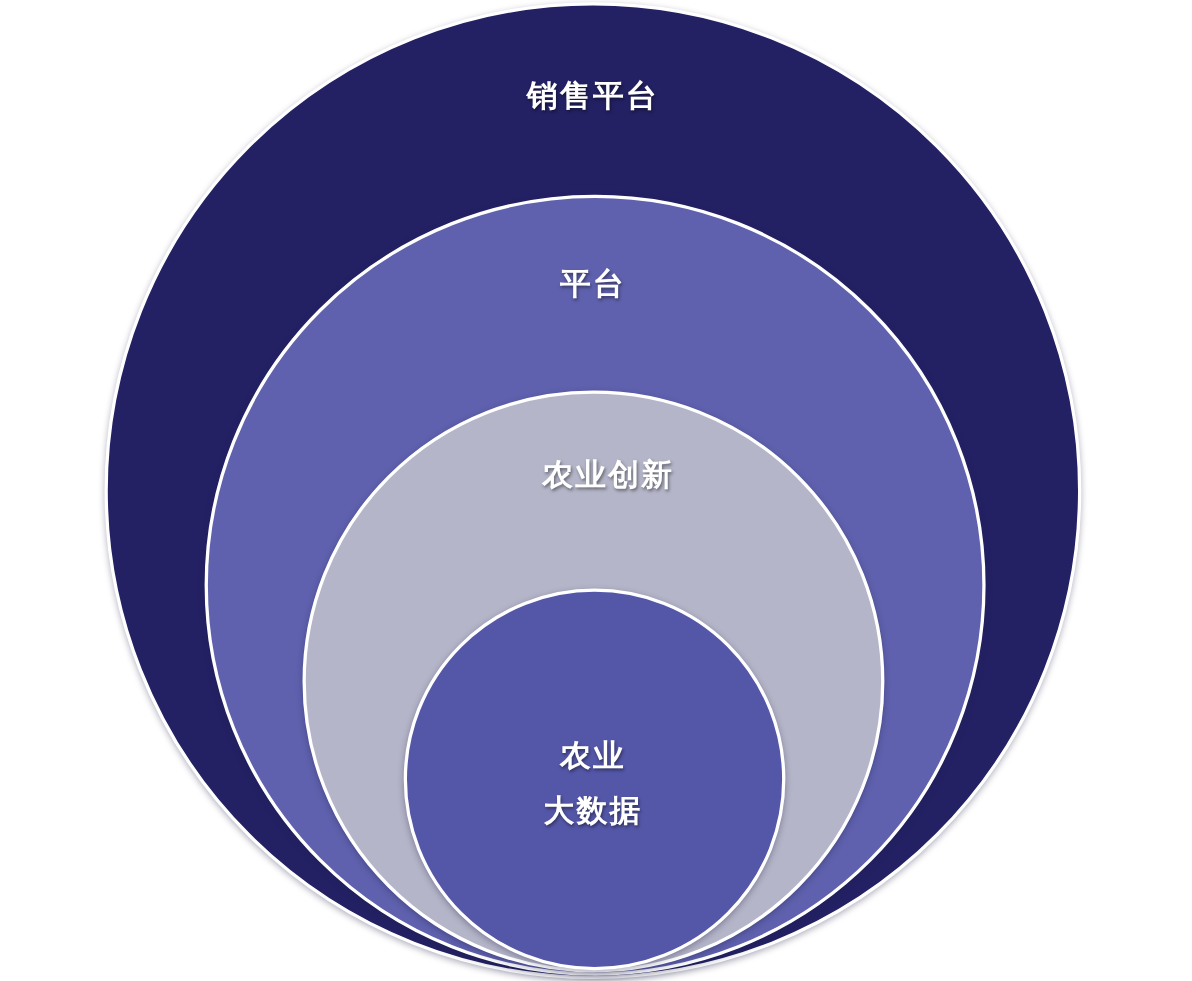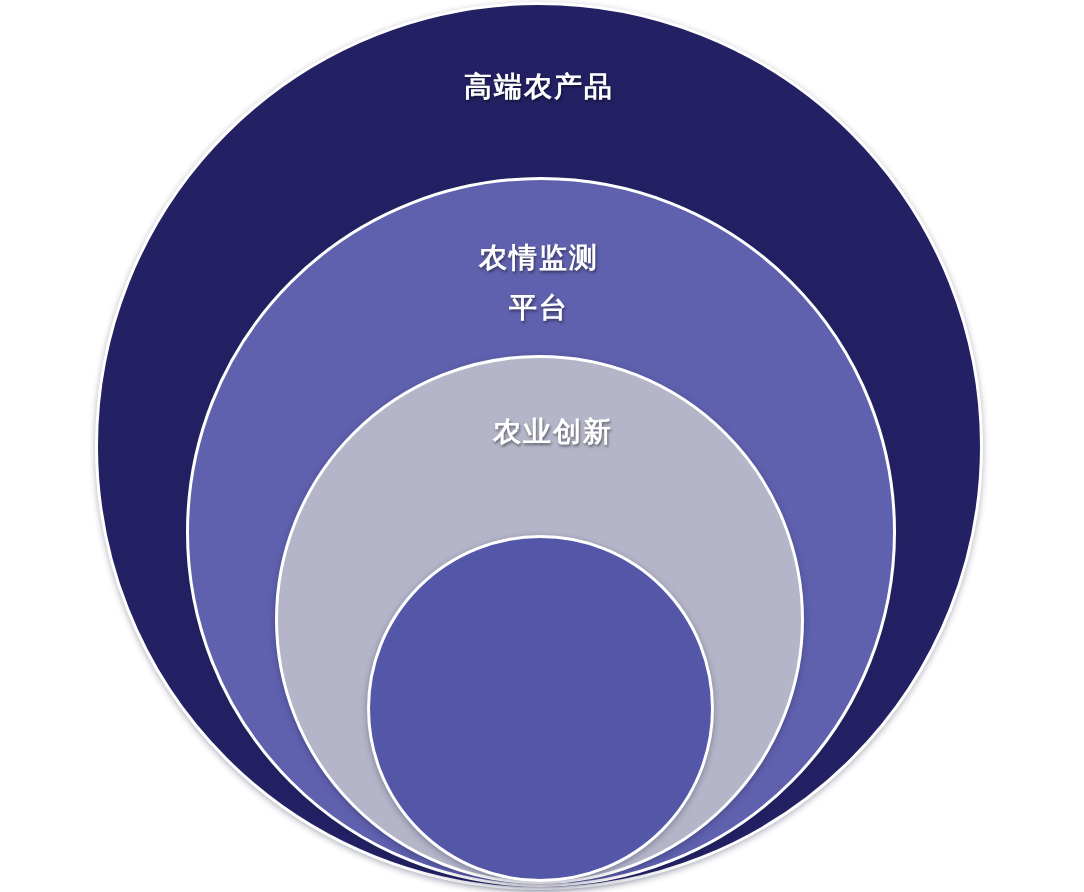--- a/index.html
+++ b/index.html
@@ -50,26 +50,29 @@
 <body>
 
 <div class="canvas">
 
   <div class="circle circle-outer" style="background: rgb(35, 33, 100);"></div>
   <div class="circle circle-second" style="background: rgb(95, 97, 174);"></div>
   <div class="circle circle-third" style="background: rgb(180, 181, 200);"></div>
   <div class="circle circle-inner" style="background: rgb(84, 87, 168);"></div>
 
   <div class="layer-label label-1">
-    <span class="label-line">高端农产品</span>
+    <span class="label-line">销售平台</span>
   </div>
 
   <div class="layer-label label-2">
-    <span class="label-line">农情监测</span>
     <span class="label-line">平台</span>
   </div>
 
   <div class="layer-label label-3">
     <span class="label-line">农业创新</span>
   </div>
 
+  <div class="layer-label label-4">
+    <span class="label-line">农业</span>
+    <span class="label-line">大数据</span>
+  </div>
 
 </div>
 
 </body></html>

